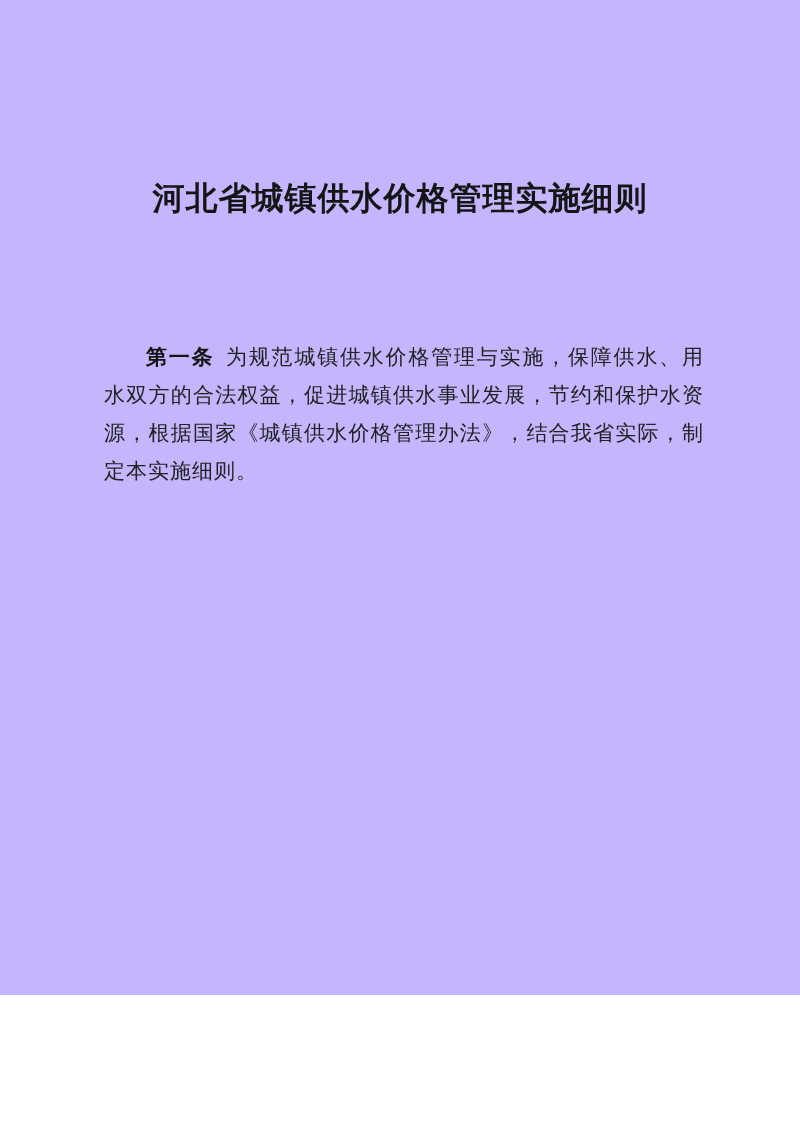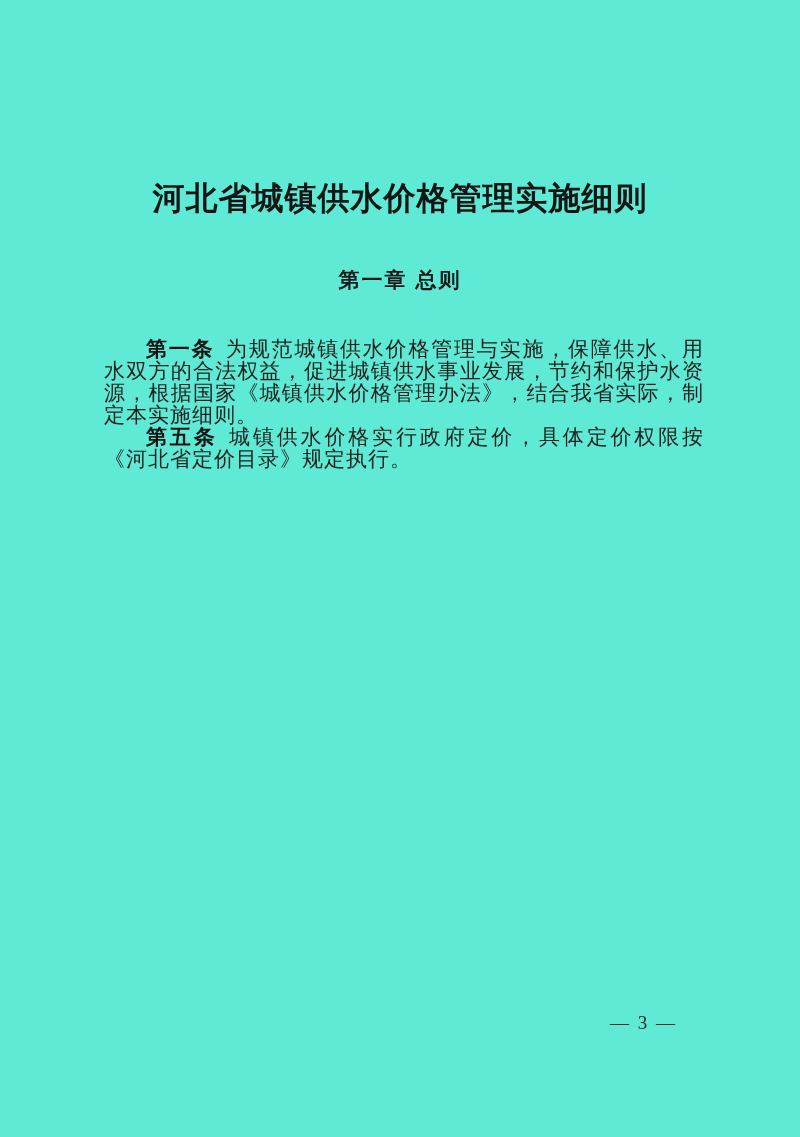--- a/index.html
+++ b/index.html
@@ -4,22 +4,22 @@
 <style>
   * { box-sizing: border-box; }
   html, body {
     margin: 0;
     padding: 0;
     background: #ffffff;
   }
   .page {
     position: relative;
     width: 800px;
-    height: 1137px;
-    background: #5eead4;
+    height: 995px;
+    background: #c4b5fd;
     color: #1f1f1f;
     font-family: "Liberation Serif", "DejaVu Serif", serif;
     overflow: hidden;
   }
   .doc-title {
     position: absolute;
     top: 179px;
     left: 0;
     width: 100%;
     margin: 0;
@@ -44,21 +44,21 @@
     letter-spacing: 2px;
     color: #1a1a1a;
     font-family: "Liberation Sans", "DejaVu Sans", sans-serif;
   }
   .articles {
     position: absolute;
     top: 338px;
     left: 104px;
     width: 600px;
     font-size: 21px;
-    line-height: 22px;
+    line-height: 38px;
     letter-spacing: 1px;
     text-align: justify;
   }
   .article {
     margin: 0;
     padding: 0;
     text-indent: 2em;
   }
   .article-label {
     font-weight: 700;
@@ -80,28 +80,26 @@
     font-family: "Liberation Serif", "DejaVu Serif", serif;
   }
 </style>
 </head>
 <body>
 
 <div class="page">
 
   <h1 class="doc-title">河北省城镇供水价格管理实施细则</h1>
 
-  <h2 class="chapter-heading">第一章 总则</h2>
 
   <div class="articles">
 
     <p class="article"><span class="article-label">第一条</span><span class="article-text">为规范城镇供水价格管理与实施，保障供水、用水双方的合法权益，促进城镇供水事业发展，节约和保护水资源，根据国家《城镇供水价格管理办法》，结合我省实际，制定本实施细则。</span></p>
 
 
 
 
-    <p class="article"><span class="article-label">第五条</span><span class="article-text">城镇供水价格实行政府定价，具体定价权限按《河北省定价目录》规定执行。</span></p>
 
   </div>
 
   <div class="page-number">— 3 —</div>
 
 </div>
 
 </body></html>

